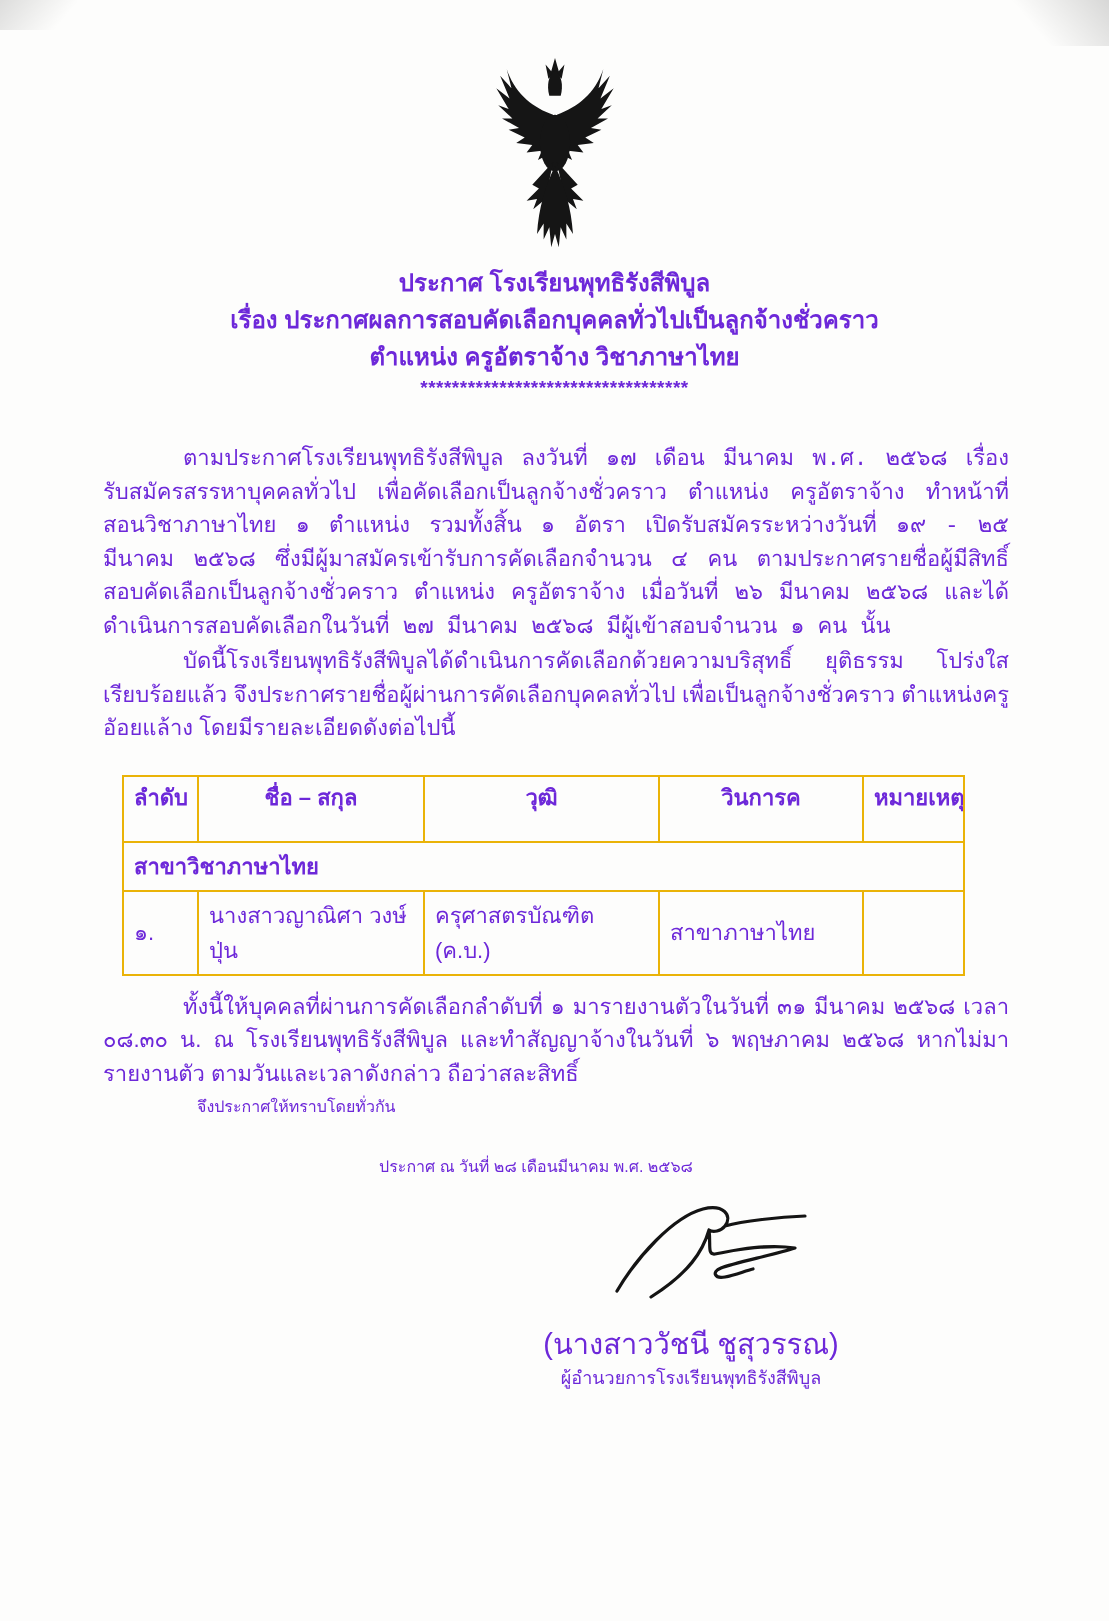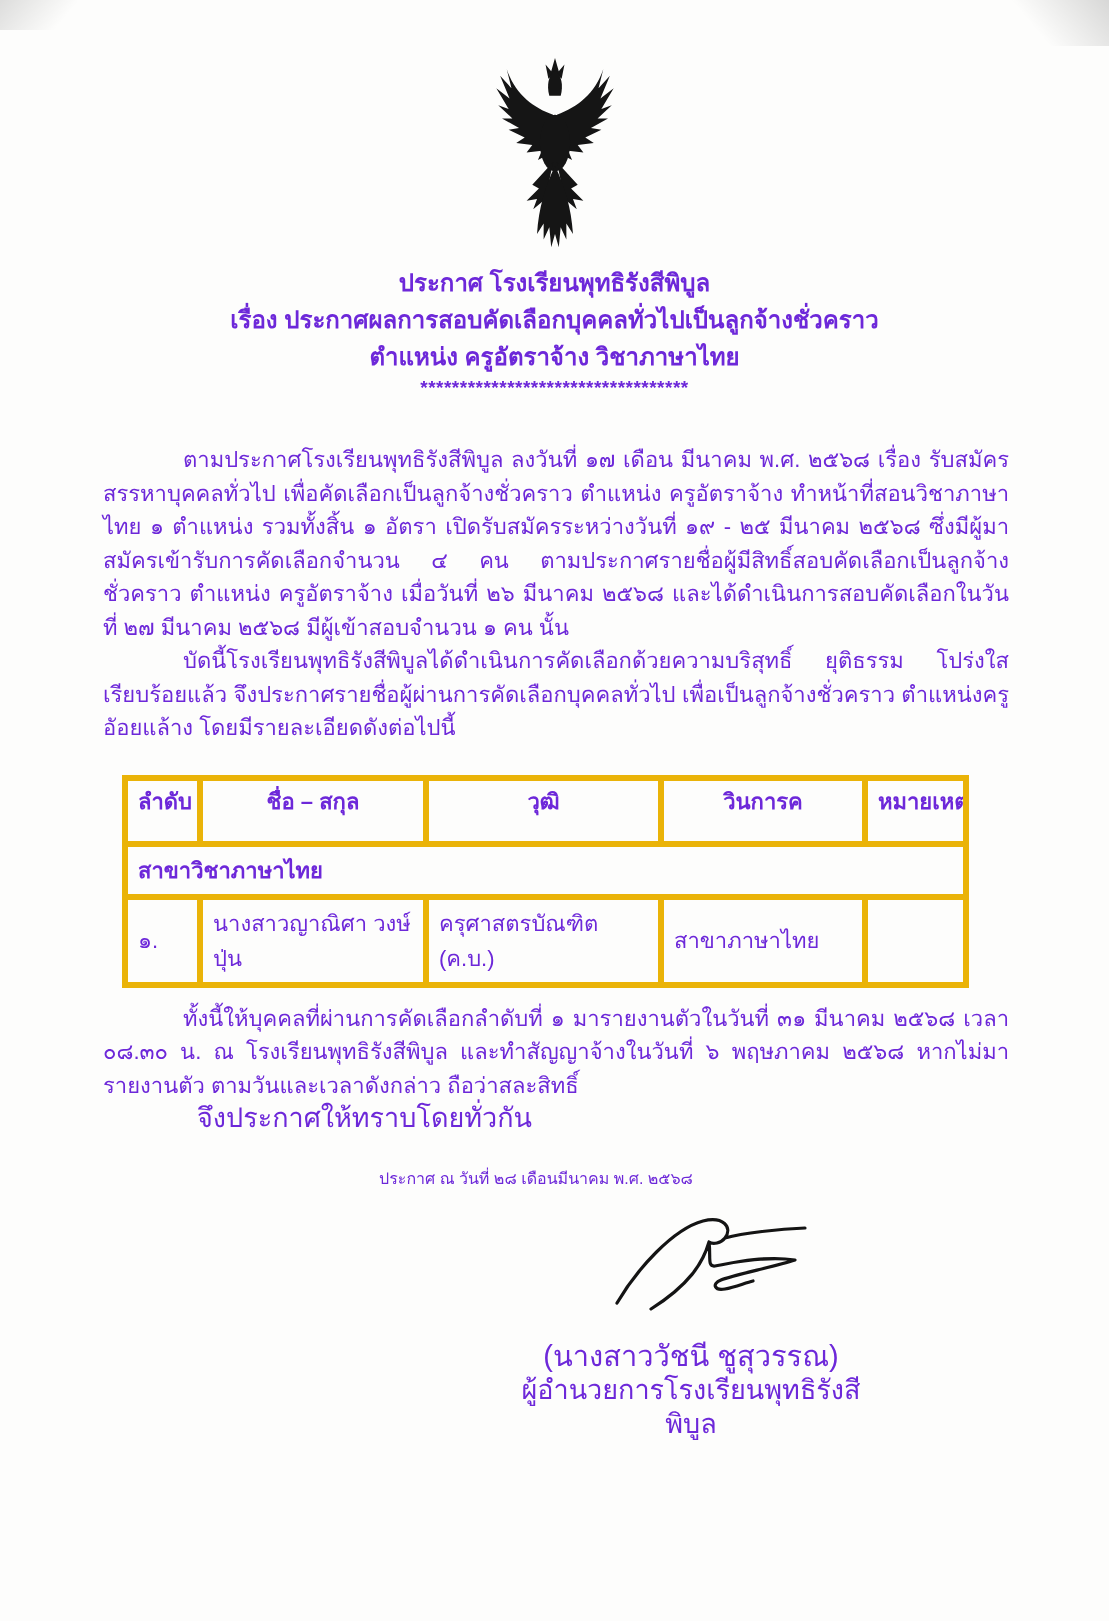--- a/index.html
+++ b/index.html
@@ -22,46 +22,46 @@
   .title-line { font-size:24px; font-weight:bold; line-height:37px; }
   .divider-line {
     text-align:center; font-size:19px; font-weight:bold;
     letter-spacing:0.5px; margin-top:2px;
   }
   .body-area { padding:0 100px 0 103px; }
   .para {
     font-size:22px; line-height:33.5px; text-align:justify;
     text-indent:80px; margin-top:0;
   }
-  .para-first { margin-top:44px; }
-  .closing-line { font-size:27px; line-height:33.5px; text-indent:94px; }
+  .para-first { margin-top:44px;font-family:Liberation Mono, monospace; }
+  .closing-line { font-size:16px; line-height:33.5px; text-indent:94px; }
   table.results {
     border-collapse:collapse; margin-left:19px; margin-top:30px;
     width:841px; table-layout:fixed;
   }
   table.results th, table.results td {
-    border:6px solid #eab308; font-size:22px; padding:6px 10px;
+    border:2px solid #eab308; font-size:22px; padding:6px 10px;
     overflow:hidden;
   }
   table.results th {
     font-weight:bold; vertical-align:top; height:66px; text-align:center;
     line-height:30px;
   }
   td.c-no { text-align:center; }
   tr.section-row td { font-weight:bold; text-align:left; height:42px; }
   tr.data-row td { height:46px; text-align:left; }
   .col-no { width:75px; } .col-name { width:226px; } .col-qual { width:235px; }
   .col-major { width:204px; } .col-remark { width:101px; }
   .date-line {
     text-align:center; font-size:16px; margin-top:30px; margin-right:40px;
   }
   .sign-block { width:360px; margin:14px 138px 0 auto; text-align:center; }
   .sign-svg-wrap { text-align:center; padding-left:40px; }
   .sign-name { font-size:29px; line-height:34px; margin-top:4px; }
-  .sign-title { font-size:27px; line-height:34px; }
+  .sign-title { font-size:18px; line-height:34px; }
 </style>
 </head>
 <body>
 
 <div class="page">
   <div class="scan-corner-tl"></div>
   <div class="scan-corner-tr"></div>
 
   <div class="emblem-wrap">
     <svg width="152" height="194" viewBox="0 0 160 205" aria-hidden="true">

